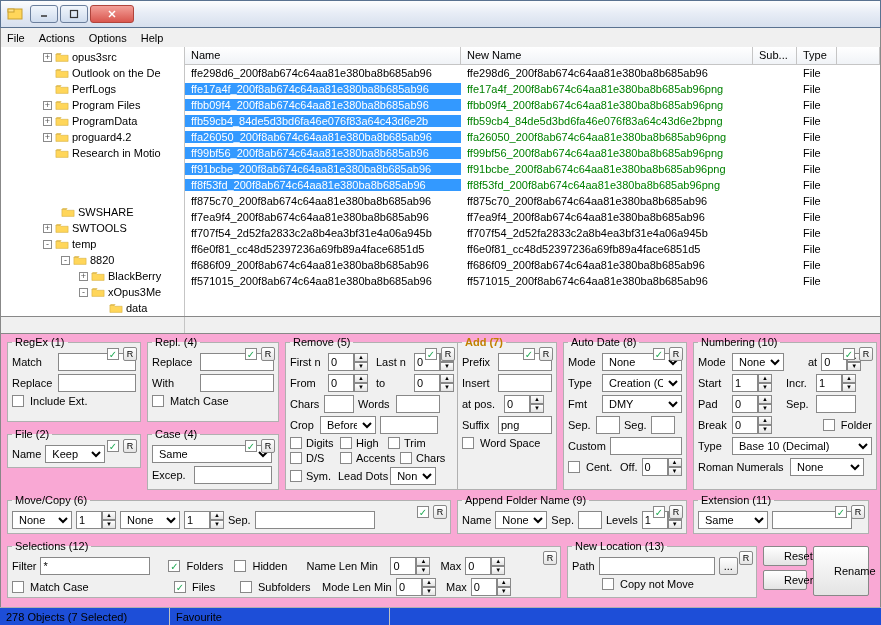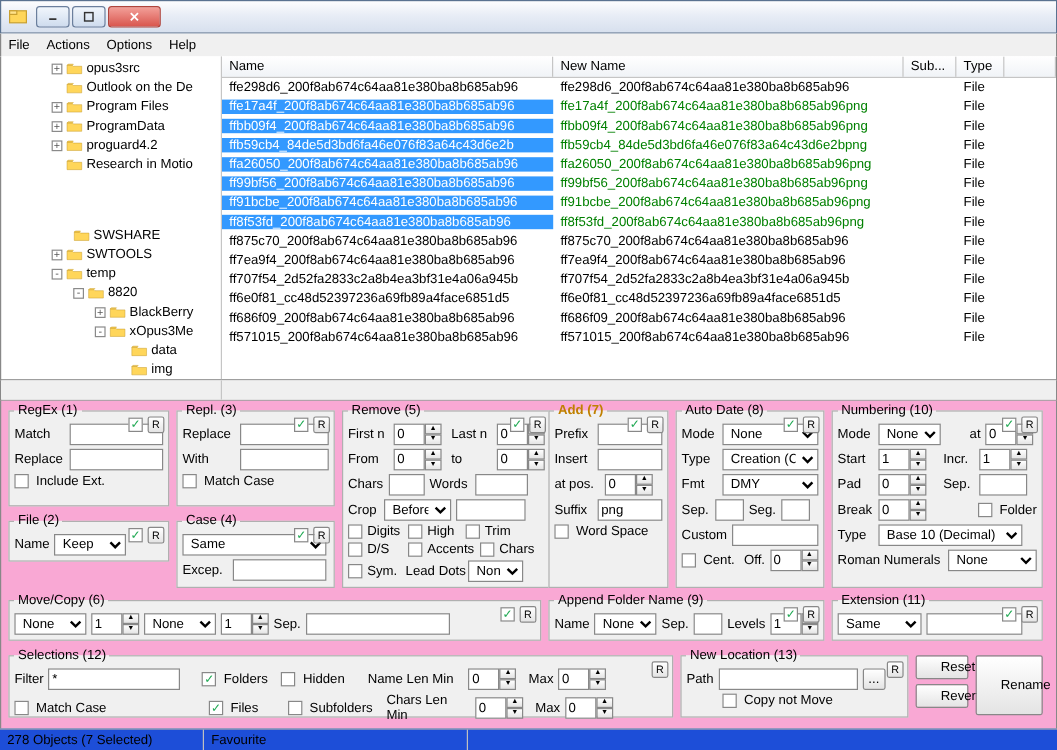--- a/index.html
+++ b/index.html
@@ -104,20 +104,28 @@
       </div>
       <div class="tree-row" style="padding-left: 42px;">
         <span style="width:12px;display:inline-block"></span>
         <svg class="fold" viewBox="0 0 16 12">
           <path class="foldsvg" d="M1 3 h5 l1 1 h8 v7 h-14 z"></path>
           <path class="foldsvg" d="M1 3 h5 l1 -1 h-5 z" fill="#ffe28a"></path>
         </svg>
         <span class="lbl">Outlook on the De</span>
       </div>
       <div class="tree-row" style="padding-left: 42px;">
+        <span style="width:12px;display:inline-block"></span>
+        <svg class="fold" viewBox="0 0 16 12">
+          <path class="foldsvg" d="M1 3 h5 l1 1 h8 v7 h-14 z"></path>
+          <path class="foldsvg" d="M1 3 h5 l1 -1 h-5 z" fill="#ffe28a"></path>
+        </svg>
+        <span class="lbl">PerfLogs</span>
+      </div>
+      <div class="tree-row" style="padding-left: 42px;">
         <span class="pm">+</span>
         <svg class="fold" viewBox="0 0 16 12">
           <path class="foldsvg" d="M1 3 h5 l1 1 h8 v7 h-14 z"></path>
           <path class="foldsvg" d="M1 3 h5 l1 -1 h-5 z" fill="#ffe28a"></path>
         </svg>
         <span class="lbl">Program Files</span>
       </div>
       <div class="tree-row" style="padding-left: 42px;">
         <span class="pm">+</span>
         <svg class="fold" viewBox="0 0 16 12">
@@ -336,21 +344,21 @@
         <span class="lbl" style="width:42px">Replace</span>
         <input class="txt" style="width: 78px;">
       </div>
   <div class="panelrow">
         <span class="chk"></span>
         <span>Include Ext.</span>
       </div>
 </fieldset>
 
 <fieldset style="left:146px; top:2px; width:132px; height:86px;">
-  <legend>Repl. (3)</legend>
+  <legend>Repl. (4)</legend>
   <div class="hdr-controls">
         <span class="chk on"></span>
         <span class="rbtn">R</span>
       </div>
   <div class="panelrow">
         <span class="lbl" style="width:44px">Replace</span>
         <input class="txt" style="width: 74px;">
       </div>
   <div class="panelrow">
         <span class="lbl" style="width:44px">With</span>
@@ -598,21 +606,21 @@
             <div>▲</div>
             <div>▼</div>
           </div>
         </div>
     <span style="flex:1"></span>
         <span class="chk"></span>
         <span>Folder</span>
       </div>
   <div class="panelrow">
         <span class="lbl" style="width:30px">Type</span>
-        <select class="sel" style="width:120px"><option>Base 10 (Decimal)</option></select>
+        <select class="sel" style="width:140px"><option>Base 10 (Decimal)</option></select>
       </div>
   <div class="panelrow">
         <span class="lbl" style="width:88px">Roman Numerals</span>
         <select class="sel" style="width:74px"><option>None</option></select>
       </div>
 </fieldset>
 
 <fieldset style="left:6px; top:160px; width:444px; height:40px;">
   <legend>Move/Copy (6)</legend>
   <div class="hdr-controls">
@@ -706,21 +714,21 @@
         </div>
   </div>
   <div class="panelrow">
     <span class="chk"></span>
         <span class="lbl" style="width:126px">Match Case</span>
     <span style="width:10px"></span>
     <span class="chk on"></span>
         <span class="lbl" style="width:44px">Files</span>
     <span class="chk"></span>
         <span class="lbl" style="width:60px">Subfolders</span>
-    <span class="lbl" style="width:70px">Chars Len Min</span>
+    <span class="lbl" style="width:70px">Mode Len Min</span>
         <div class="spin">
           <input value="0" style="">
           <div class="ar">
             <div>▲</div>
             <div>▼</div>
           </div>
         </div>
     <span class="lbl" style="margin-left:6px">Max</span>
         <div class="spin">
           <input value="0" style="">

